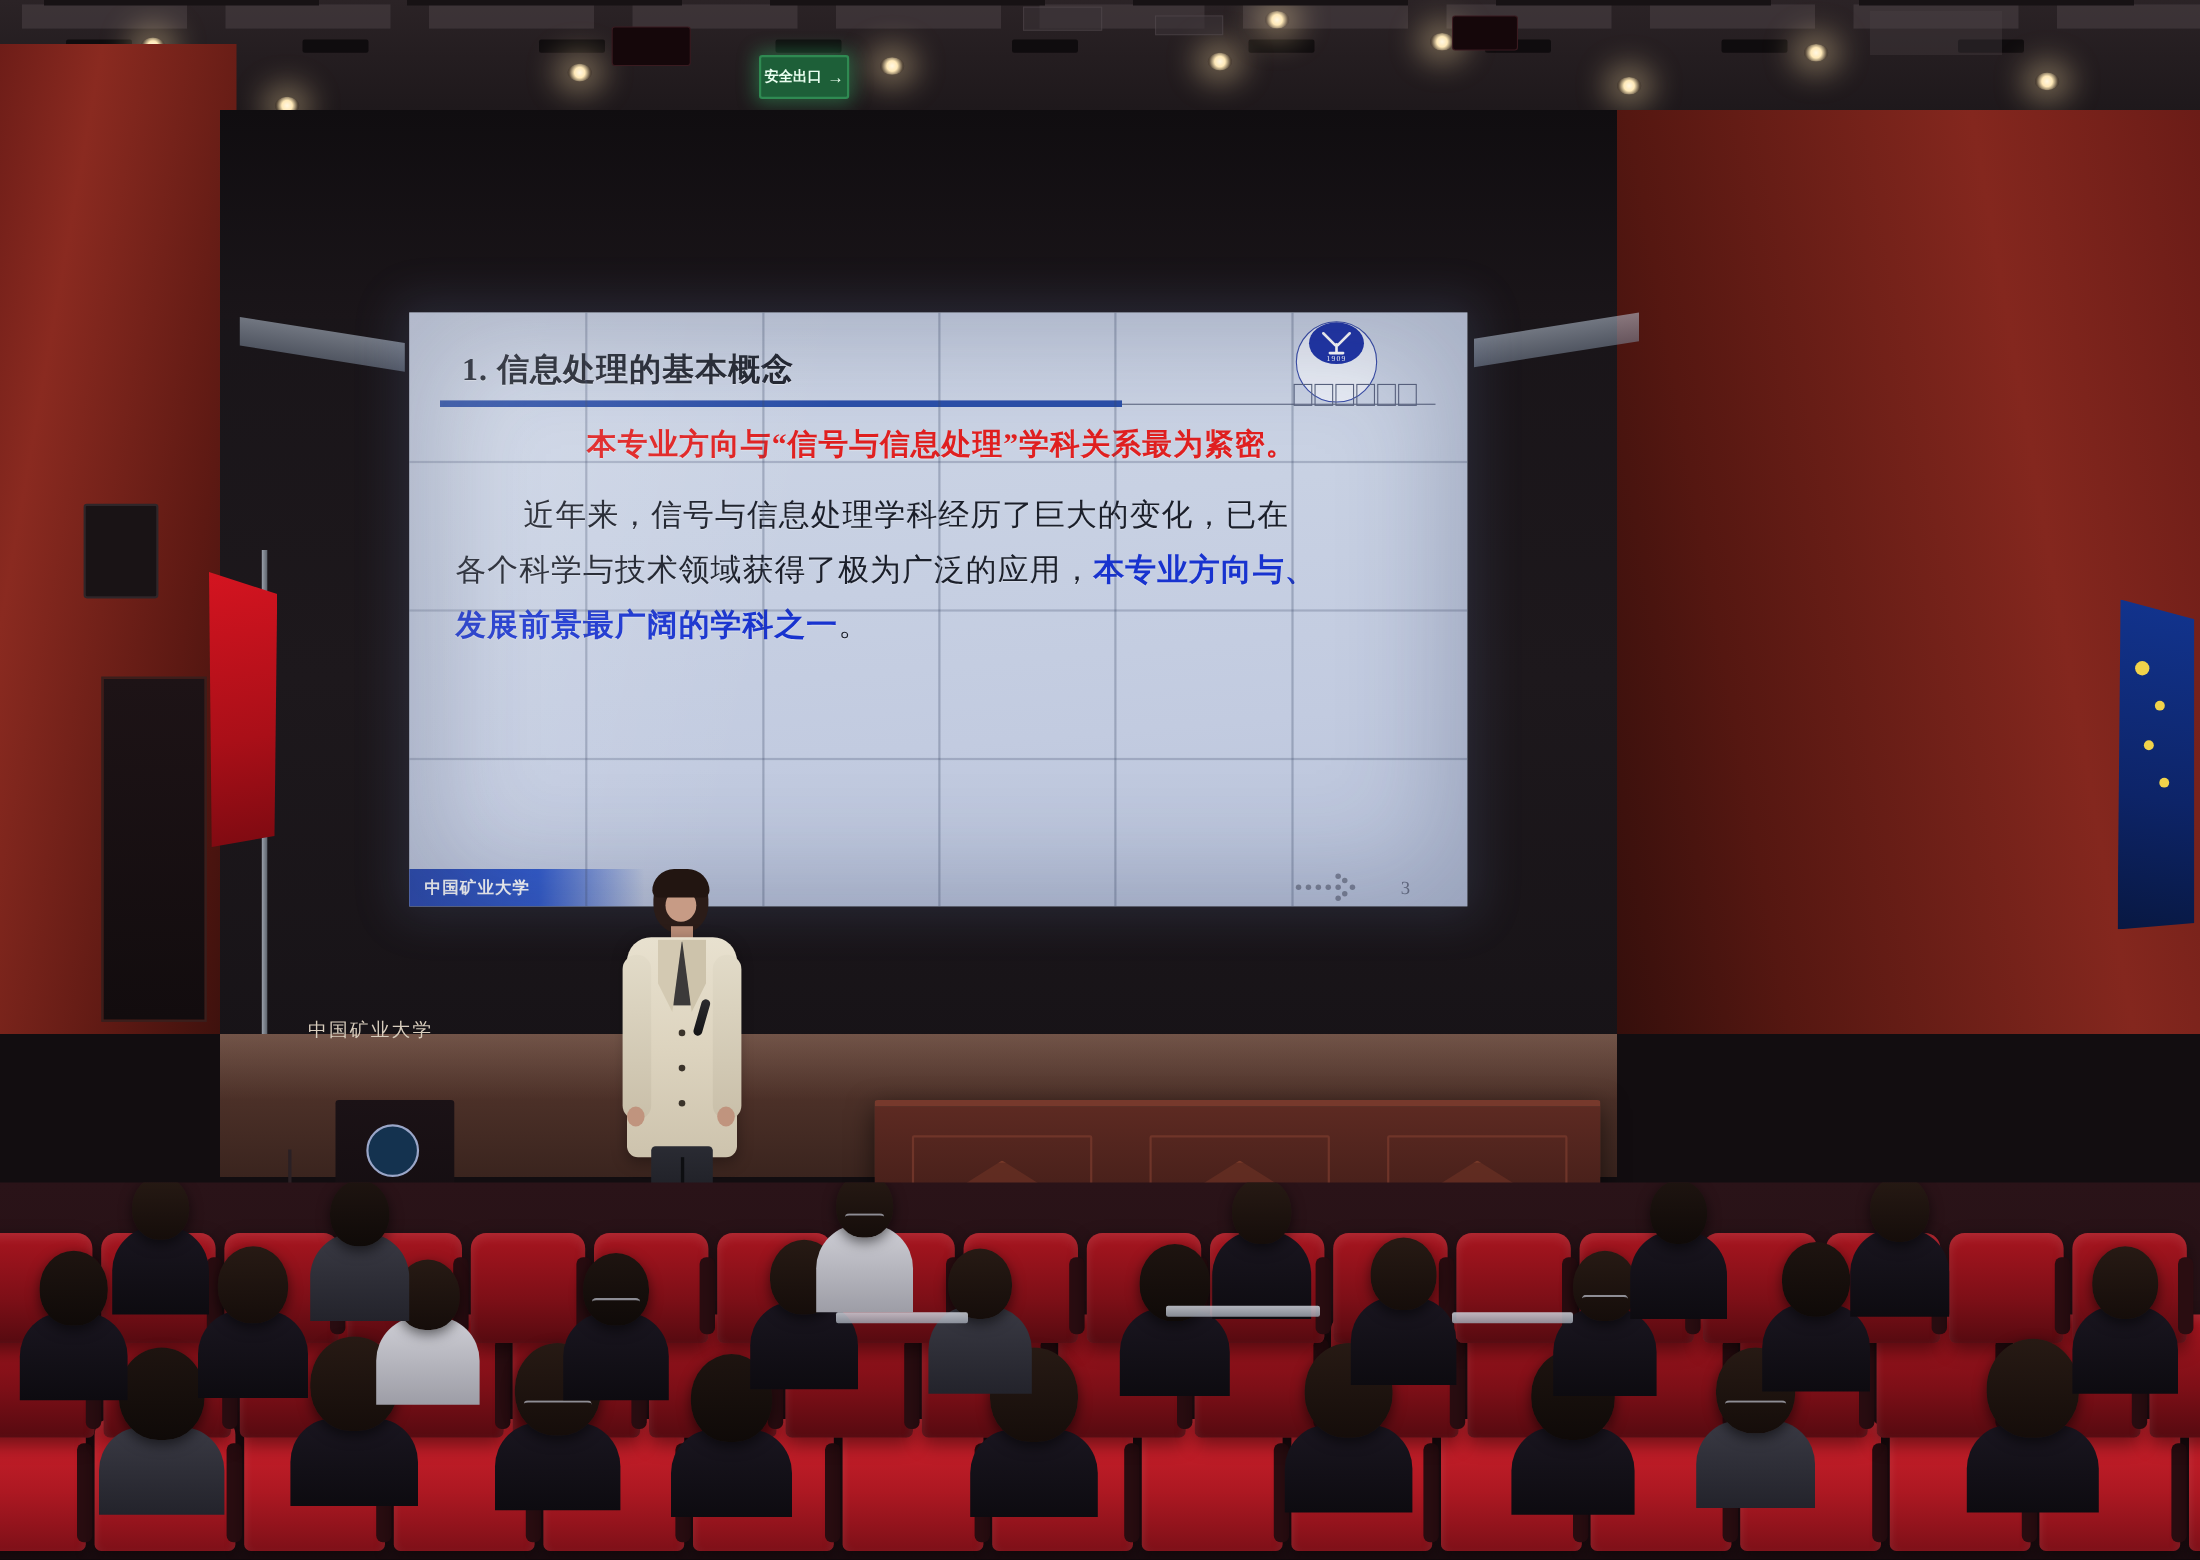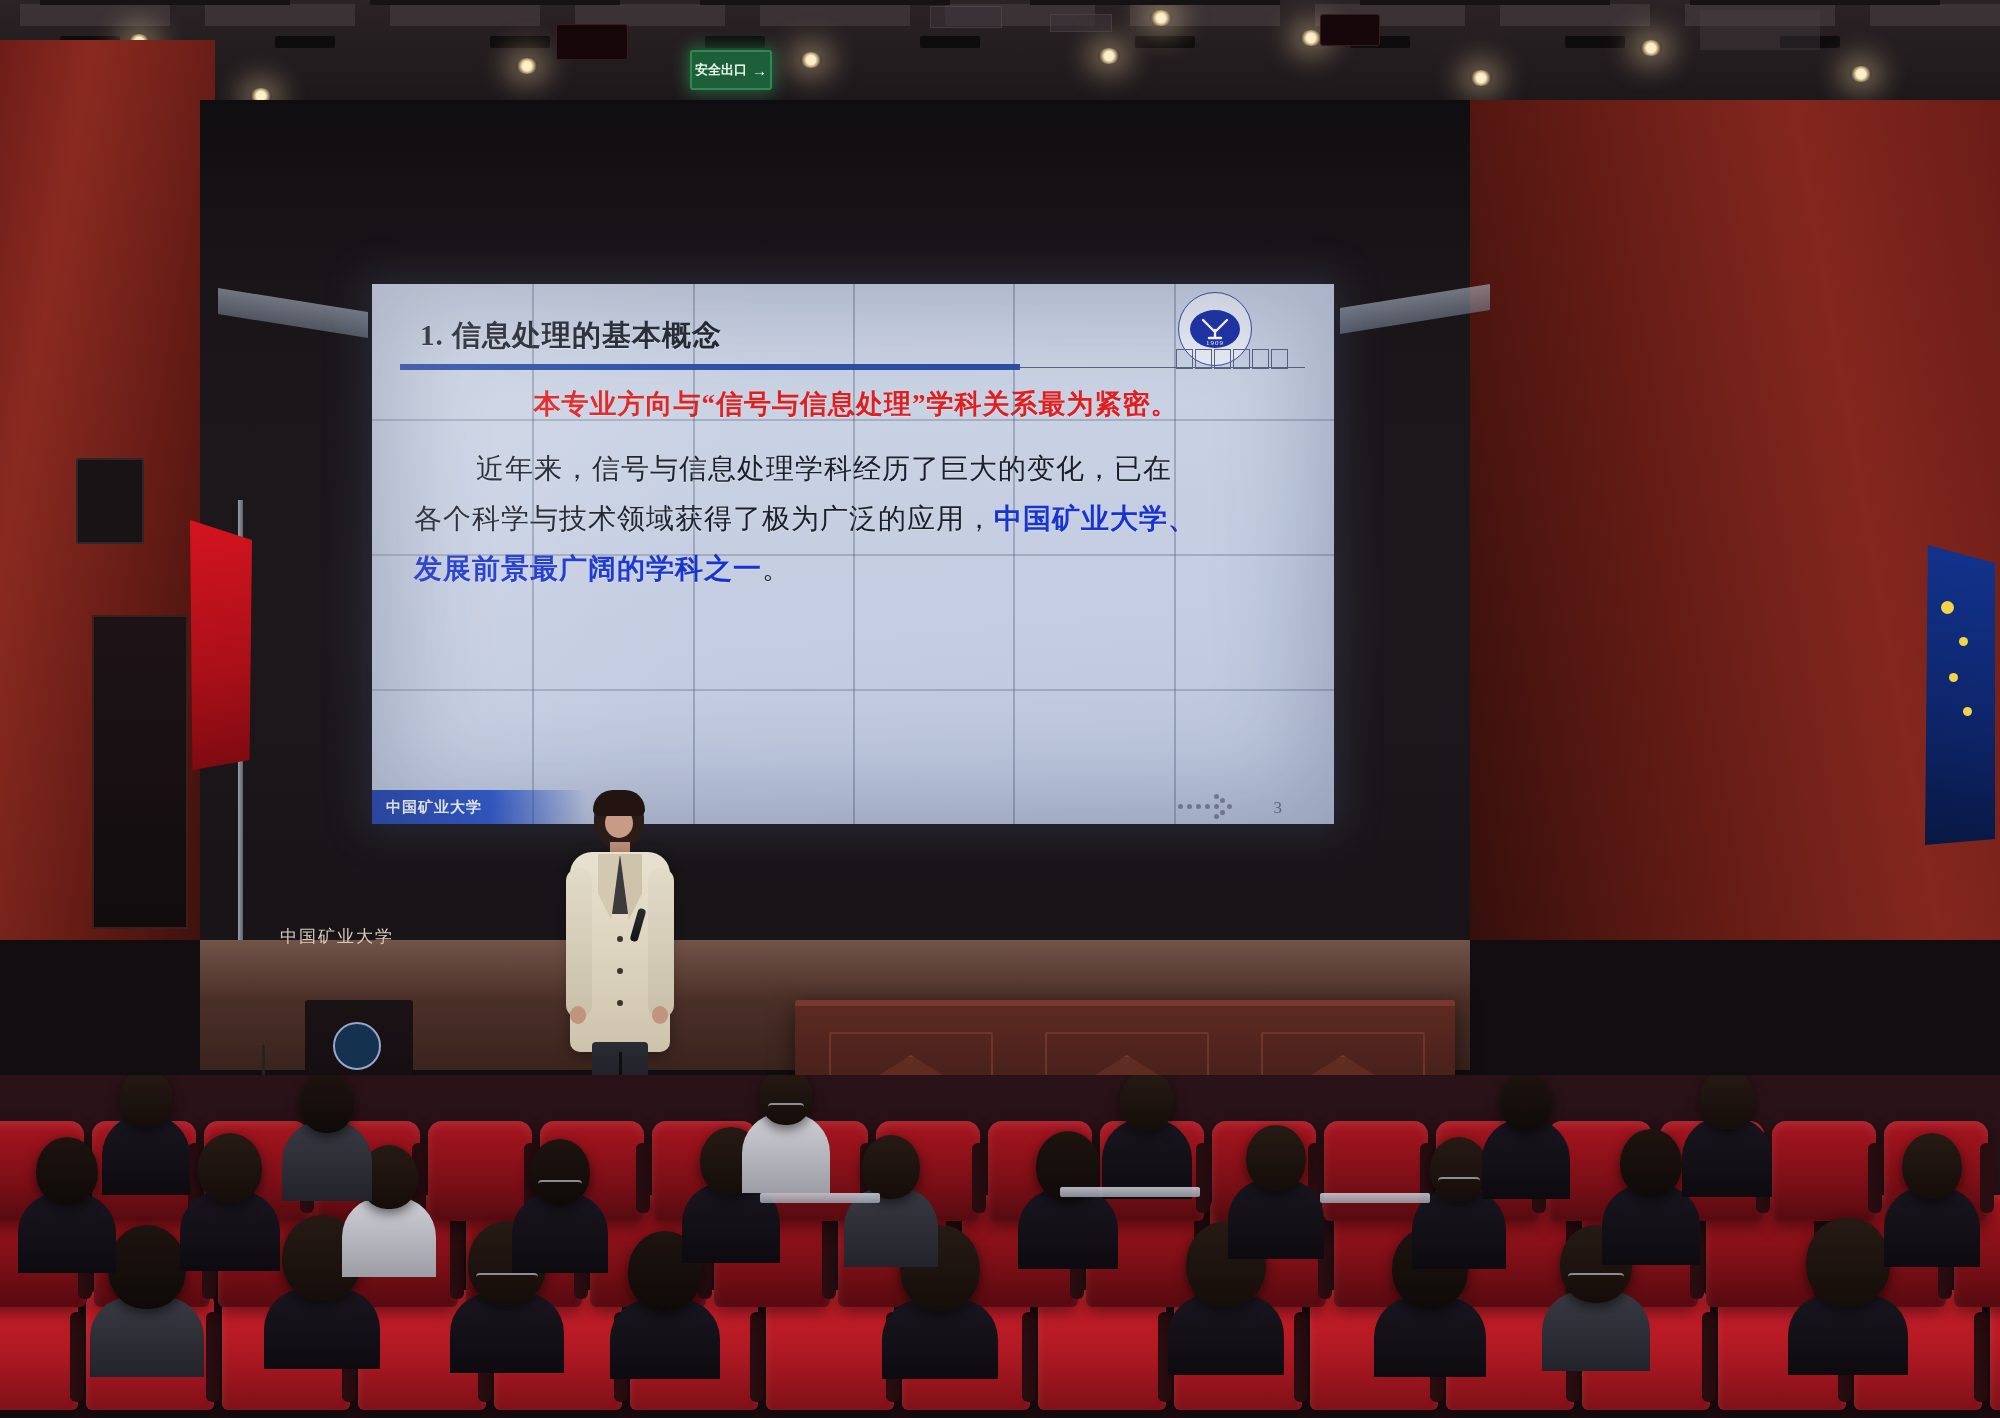--- a/index.html
+++ b/index.html
@@ -58,21 +58,21 @@
   .slide-title{position:absolute;left:48px;top:32px;
     font-family:"Liberation Serif","DejaVu Serif",serif;
     font-size:29px;font-weight:bold;color:#20242e;letter-spacing:1px;
     text-shadow:0 1px 1px rgba(255,255,255,.5);}
   .rule-thick{position:absolute;left:28px;top:80px;width:620px;height:6px;background:#2b4fa8;}
   .rule-thin{position:absolute;left:28px;top:83px;width:905px;height:1px;background:#5d6680;}
 
   .logo-wrap{position:absolute;left:700px;top:4px;width:108px;height:72px;}
   .logo{position:absolute;left:0;top:0;width:72px;height:72px;border-radius:50%;
     border:1.5px solid #3a4da8;background:#e9edf6;
-    display:flex;align-items:center;justify-content:center;}
+    display:flex;justify-content:center;}
   .logo-inner{width:50px;height:38px;border-radius:50%;background:#1f34a8;
     position:relative;display:flex;align-items:center;justify-content:center;}
   .logo-pick{position:absolute;width:30px;height:22px;}
   .logo-year{position:absolute;bottom:1px;left:0;right:0;text-align:center;
     font-size:7px;color:#fff;font-family:"Liberation Serif",serif;letter-spacing:1px;}
   .logo-name{position:absolute;left:-2px;top:56px;width:112px;height:22px;
     display:flex;gap:2px;align-items:center;}
   .logo-name span{flex:1;height:18px;border:1.2px solid #5b6480;background:transparent;}
 
   .red-line{position:absolute;left:44px;top:102px;width:880px;text-align:center;
@@ -287,21 +287,21 @@
               <span></span>
               <span></span>
               <span></span>
           </div>
         </div>
 
         <div class="red-line">本专业方向与“信号与信息处理”学科关系最为紧密。</div>
 
         <div class="para">
           <span class="indent"></span><span>近年来，信号与信息处理学科经历了巨大的变化，已在</span><br>
-          <span>各个科学与技术领域获得了极为广泛的应用，</span><span class="hl">中国矿业大学、</span><br>
+          <span>各个科学与技术领域获得了极为广泛的应用，</span><span class="hl">本专业方向与、</span><br>
           <span class="hl">发展前景最广阔的学科之一</span><span>。</span>
         </div>
 
         <div class="slide-footer">
           <div class="footer-banner">
             <span>中国矿业大学</span>
           </div>
           <div class="dot-arrow">
             <i style="left:0;top:6px"></i>
               <i style="left:9px;top:6px"></i>

